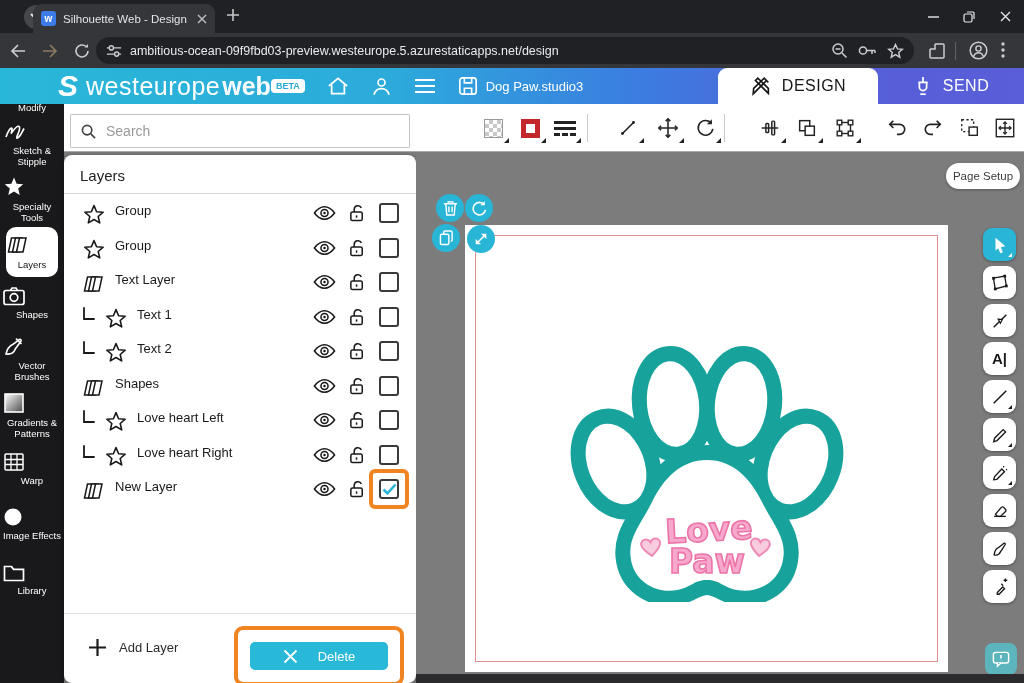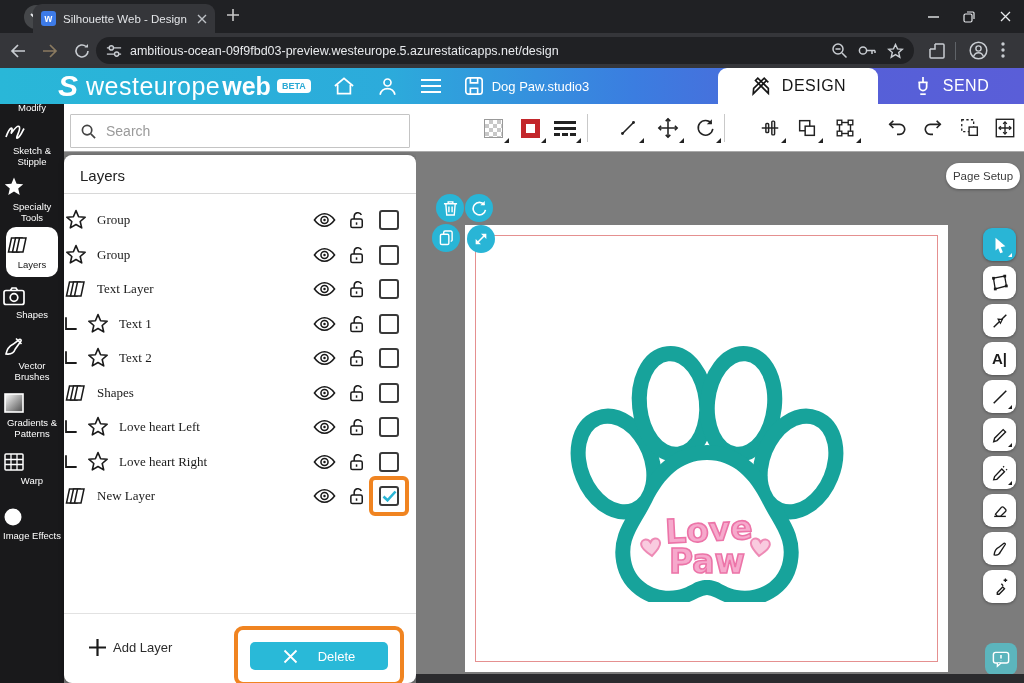--- a/index.html
+++ b/index.html
@@ -31,21 +31,21 @@
   .sep{left:955px;top:42px;width:1px;height:18px;background:#5f6368;}
 
   
   .appheader{left:0;top:68px;width:1024px;height:36px;
      background:linear-gradient(90deg,#29b7d8 0%,#2cabdb 38%,#3b7de0 62%,#5560d8 82%,#5a5ed8 100%);
      display:flex;align-items:center;color:#fff;}
   .logoS{font-size:30px;font-weight:bold;font-style:italic;margin-left:58px;line-height:1;}
   .brand-light{font-size:25px;font-weight:300;margin-left:8px;letter-spacing:.5px;}
   .brand-bold{font-size:25px;font-weight:800;margin-left:2px;}
   .beta{background:#fff;color:#2aa9d4;font-size:9px;font-weight:bold;border-radius:4px;
-        padding:2px 5px;margin-left:6px;}
+        padding:2px 5px;margin-left:0;}
   .hic{margin-left:22px;}
   .fname{font-size:13px;margin-left:8px;}
   .designtab{left:718px;top:68px;width:160px;height:36px;background:#fff;border-radius:9px 9px 0 0;
         display:flex;align-items:center;justify-content:center;gap:10px;color:#161616;
         font-size:16px;letter-spacing:.5px;}
   .sendtab{left:878px;top:68px;width:146px;height:36px;display:flex;align-items:center;
         justify-content:center;gap:10px;color:#fff;font-size:16px;letter-spacing:.5px;}
 
   
   .toolbar{left:64px;top:104px;width:960px;height:48px;background:#fff;border-bottom:1px solid #a9a9a9;}
@@ -75,31 +75,31 @@
   .sb-label{font-size:9.5px;text-align:center;line-height:1.15;}
   .sb-clip{height:13px;overflow:hidden;margin-top:-2px;}
   .sb-active{background:#fff;border-radius:10px;color:#161616;width:52px;}
   .sb-active .sb-label{color:#161616;}
 
   
   .panel{left:64px;top:155px;width:352px;height:528px;background:#fff;border-radius:8px;
      box-shadow:0 1px 5px rgba(0,0,0,.35);}
   .panel-title{font-size:15px;color:#222;padding:12px 16px 9px;border-bottom:1px solid #d8d8d8;}
   #layer-rows{padding-top:9px;}
-  .row{height:34.5px;display:flex;align-items:center;position:relative;font-family:Liberation Serif, serif;}
+  .row{height:34.5px;display:flex;align-items:flex-start;padding-left:18px;position:relative;}
   .l-ind{width:13px;margin-right:9px;flex:none;}
   .l-icon{width:24px;flex:none;}
   .l-label{font-size:13px;color:#1a1a1a;margin-left:9px;white-space:nowrap;}
   .l-right{margin-left:auto;display:flex;align-items:center;gap:12px;padding-right:17px;position:relative;}
   .l-check{width:20px;height:20px;border:2px solid #3a3a3a;border-radius:3px;flex:none;
      display:flex;align-items:center;justify-content:center;}
   .l-highlight{position:absolute;right:7px;top:50%;margin-top:-20px;width:40px;height:40px;
      border:4px solid #f08421;border-radius:6px;pointer-events:none;}
   .panel-bottom{position:absolute;left:0;right:0;bottom:0;height:70px;border-top:1px solid #e2e2e2;}
-  .addlayer{position:absolute;left:24px;top:24px;display:flex;align-items:center;gap:6px;}
+  .addlayer{position:absolute;left:24px;top:24px;display:flex;align-items:center;gap:12px;}
   .addlayer span{font-size:13px;color:#2b2b2b;}
   .del-outer{position:absolute;right:12px;top:12px;width:170px;height:60px;border:4px solid #f08421;
      border-radius:9px;padding:12px;}
   .del-btn{width:100%;height:100%;background:#29b9d8;border-radius:5px;display:flex;
      align-items:center;justify-content:center;gap:20px;color:#fff;font-size:13px;}
   .handle{left:416px;top:347px;width:25px;height:100px;background:#1f1f22;
      border-radius:0 12px 12px 0;display:flex;align-items:center;justify-content:center;
      color:#fff;font-size:15px;}
 
   
@@ -426,20 +426,28 @@
         </span>
         <span class="sb-label">Warp</span>
       </div>
       <div class="sb-item" style="height: 58px;">
         <span>
           <svg width="22" height="22" viewBox="0 0 22 22">
             <circle cx="11" cy="11" r="8.5" fill="#ffffff"></circle>
           </svg>
         </span>
         <span class="sb-label">Image Effects</span>
+      </div>
+      <div class="sb-item" style="height: 52px;">
+        <span>
+          <svg width="24" height="21" viewBox="0 0 24 21" fill="none">
+            <path d="M2.5 4.5h7l2 2.8h10V18.5h-19Z" stroke="#ffffff" stroke-width="1.7"></path>
+          </svg>
+        </span>
+        <span class="sb-label">Library</span>
       </div>
     </div>
 
   <div class="abs panel">
     <div class="panel-title">Layers</div>
     <div id="layer-rows">
         <div class="row">
           <span class="l-icon">
             <svg width="24" height="24" viewBox="0 0 24 24" fill="none">
               <path d="M12 2.6l2.6 6.1 6.6.5-5 4.3 1.5 6.4L12 16.5l-5.7 3.4 1.5-6.4-5-4.3 6.6-.5z" stroke="#1a1a1a" stroke-width="1.6" stroke-linejoin="round"></path>

